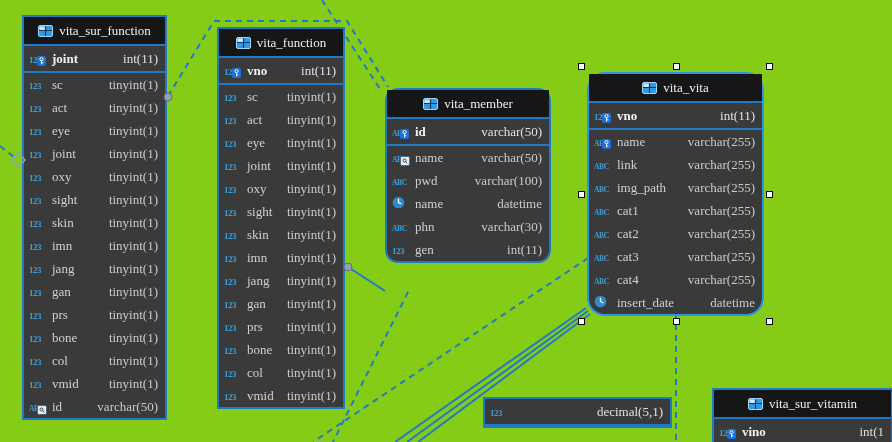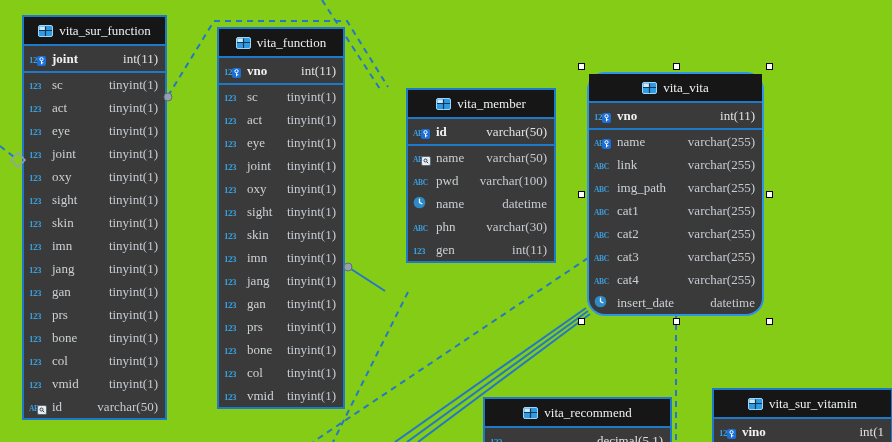--- a/index.html
+++ b/index.html
@@ -259,21 +259,21 @@
             <span class="cname">col</span>
             <span class="ctype">tinyint(1)</span>
           </div>
           <div class="erow">
             <span class="cic"><span class="t123">123</span></span>
             <span class="cname">vmid</span>
             <span class="ctype">tinyint(1)</span>
           </div>
         </div>
       </div>
-      <div class="etable" style="left: 406px; top: 88px; width: 150px;">
+      <div class="etable" style="left: 385px; top: 88px; width: 166px; border-radius: 13px;">
         <div class="ehdr">
           <span style="display: flex;">
             <svg width="15" height="12" viewBox="0 0 15 12">
               <rect x="0.5" y="0.5" width="14" height="11" rx="1.5" fill="#2f9be4" stroke="#9fd4f5" stroke-width="1"></rect>
               <rect x="1.5" y="1.5" width="5.5" height="3.5" fill="#cfeaff"></rect>
               <path d="M1 5.5 H14 M7.5 1.5 V11" stroke="#11364f" stroke-width="1.2"></path>
             </svg>
           </span>
           <span>vita_member</span>
         </div>
@@ -393,30 +393,20 @@
             <span class="cic" style="width: 20px;"><svg class="clockic" viewBox="0 0 14 14">
                 <circle cx="7" cy="7" r="6.3" fill="#2d8ac7"></circle>
                 <path d="M7 3.4 V7 L9.6 8.4" stroke="#fff" stroke-width="1.4" fill="none" stroke-linecap="round"></path>
               </svg></span>
             <span class="cname">insert_date</span>
             <span class="ctype">datetime</span>
           </div>
         </div>
       </div>
       <div class="etable" style="left: 483px; top: 397px; width: 189px;">
-        <div class="ehdr">
-          <span style="display: flex;">
-            <svg width="15" height="12" viewBox="0 0 15 12">
-              <rect x="0.5" y="0.5" width="14" height="11" rx="1.5" fill="#2f9be4" stroke="#9fd4f5" stroke-width="1"></rect>
-              <rect x="1.5" y="1.5" width="5.5" height="3.5" fill="#cfeaff"></rect>
-              <path d="M1 5.5 H14 M7.5 1.5 V11" stroke="#11364f" stroke-width="1.2"></path>
-            </svg>
-          </span>
-          <span>vita_recommend</span>
-        </div>
         <div class="pksec">
           <div class="erow">
             <span class="cic"><span class="t123">123</span></span>
             <span class="cname"></span>
             <span class="ctype">decimal(5,1)</span>
           </div>
         </div>
         <div></div>
       </div>
       <div class="etable" style="left: 712px; top: 388px; width: 181px;">

